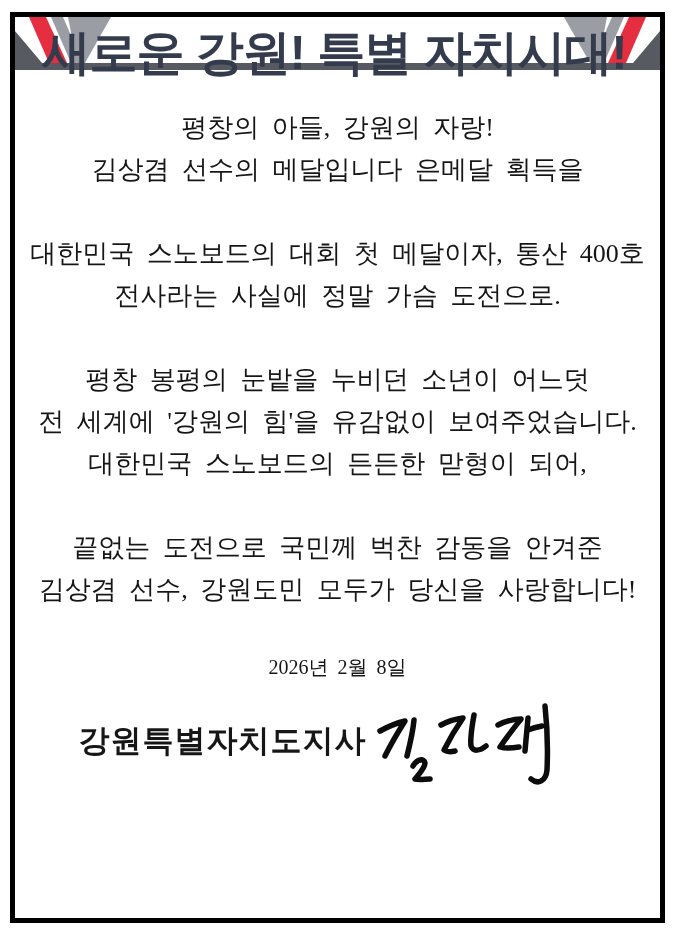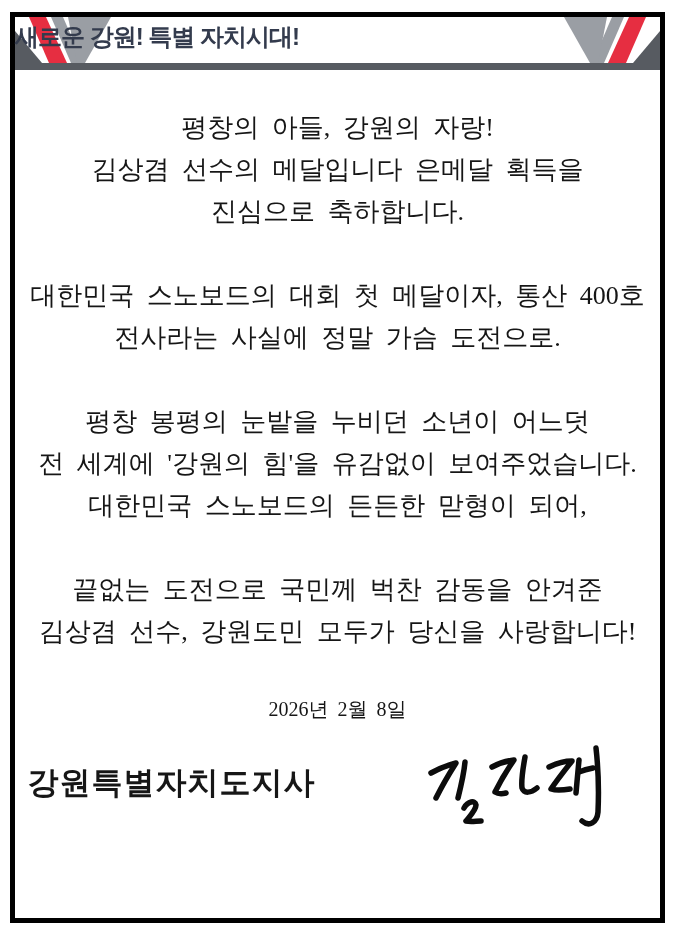--- a/index.html
+++ b/index.html
@@ -18,23 +18,24 @@
   }
   
   .banner{
     position:relative;
     width:645px;height:53px;
     background:#ffffff;
   }
   .banner svg{position:absolute;left:0;top:0;display:block;}
   .banner-title{
     position:absolute;left:0;right:6px;top:4px;
+    text-align:center;
     font-family:"Liberation Sans","DejaVu Sans",sans-serif;
     font-weight:900;
-    font-size:24px;
+    font-size:48px;
     letter-spacing:-1px;
     color:var(--navy,#333b4d);
     white-space:nowrap;
   }
   
   .content{
     width:620px;margin:0 auto;
     text-align:center;
     color:#161616;
   }
@@ -49,21 +50,21 @@
   .date-line{
     margin-top:35px;
     font-size:20px;
     line-height:42px;
     word-spacing:4px;
   }
   
   .sig-row{
     margin-top:12px;
     display:flex;
-    justify-content:space-between;
+    justify-content:center;
     align-items:flex-start;
   }
   .sig-title{
     margin-top:20px;
     font-size:31px;
     font-weight:bold;
     letter-spacing:1px;
     white-space:nowrap;
   }
   .sig-svg{display:block;}
@@ -98,21 +99,20 @@
         </g>
       </svg>
       <div class="banner-title">새로운 강원! 특별 자치시대!</div>
     </div>
 
     <div class="content">
       <div id="paragraphs">
           <div class="paragraph">
             <div class="body-line">평창의 아들, 강원의 자랑!</div>
             <div class="body-line">김상겸 선수의 메달입니다 은메달 획득을</div>
-            <div class="body-line">진심으로 축하합니다.</div>
           </div>
           <div class="paragraph">
             <div class="body-line">대한민국 스노보드의 대회 첫 메달이자, 통산 400호</div>
             <div class="body-line">전사라는 사실에 정말 가슴 도전으로.</div>
           </div>
           <div class="paragraph">
             <div class="body-line">평창 봉평의 눈밭을 누비던 소년이 어느덧</div>
             <div class="body-line">전 세계에 '강원의 힘'을 유감없이 보여주었습니다.</div>
             <div class="body-line">대한민국 스노보드의 든든한 맏형이 되어,</div>
           </div>

